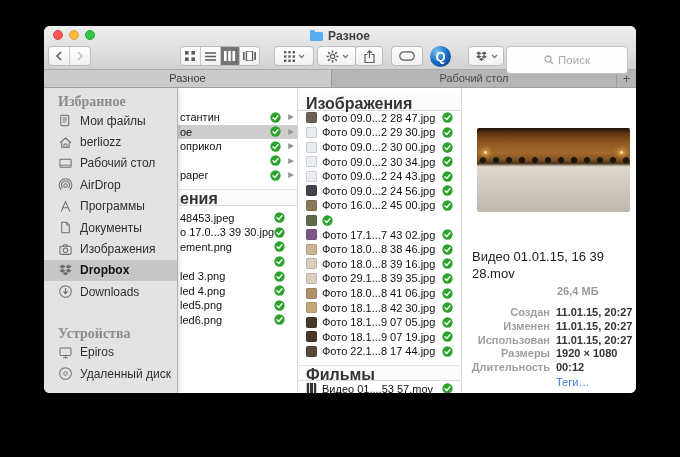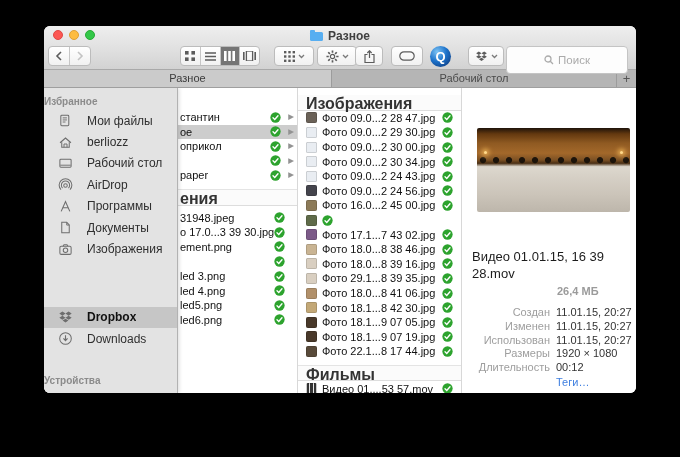--- a/index.html
+++ b/index.html
@@ -85,34 +85,34 @@
   .pv-thumb{margin:40px 0 0 15px;width:153px;height:84px;border-radius:2px;position:relative;overflow:hidden;
     background:linear-gradient(180deg,#1e130a 0%,#63380f 7%,#8f5a22 18%,#a3682a 30%,#7c5124 38%,
                #4a2f14 42%,#ddd8ce 46%,#d6d0c6 58%,#ccc5ba 78%,#bdb6ab 100%);}
   .pv-thumb::before{content:"";position:absolute;left:0;right:0;top:30%;height:15%;
     background:radial-gradient(circle at 6px 55%,rgba(24,17,9,.95) 0 2.6px,transparent 3.6px) 0 0/13px 100% repeat-x;}
   .pv-thumb::after{content:"";position:absolute;top:27%;left:7px;width:3px;height:3px;border-radius:50%;
     background:#ffd98a;box-shadow:0 0 5px 2px rgba(255,196,96,.85),136px 0 0 0 #ffd98a,136px 0 5px 2px rgba(255,196,96,.85);}
   .pv-title{margin-top:36px;text-align:left;font-size:13px;line-height:17px;color:#1c1c1c;padding:0 10px;}
   .pv-size{margin:3px 0 0 95px;color:#9b9b9b;font-weight:700;}
   .pv-meta{margin-top:9px;}
-  .pv-row{display:flex;line-height:13.8px;}
+  .pv-row{display:flex;line-height:13.8px;font-weight:bold;}
   .pv-label{width:88px;text-align:right;color:#9e9e9e;flex:none;}
   .pv-value{margin-left:6px;color:#333;}
   .pv-tags{margin:1px 0 0 94px;color:#3f7fe0;}
 
   
   .sidebar{position:absolute;left:0;top:0;bottom:0;width:134px;z-index:5;background:#e3e3e3;
            border-right:1px solid #b2b2b2;box-shadow:1px 0 4px rgba(0,0,0,.15);
            padding-top:6px;box-sizing:border-box;}
-  .sb-header{font-size:10px;font-weight:700;color:#8b8b8b;height:16px;line-height:16px;}
+  .sb-header{font-size:14px;font-weight:700;color:#8b8b8b;padding-left:14px;height:16px;line-height:16px;font-family:Liberation Serif, serif;}
   .sb-header.later{margin-top:23px;}
-  .sb-item{height:21.4px;display:flex;align-items:center;padding-left:14px;gap:14px;
+  .sb-item{height:21.4px;display:flex;align-items:center;padding-left:14px;gap:7px;
            font-size:12px;color:#2f2f2f;box-sizing:border-box;}
-  .sb-item.selected{background:#c6c6c6;font-weight:700;color:#111;margin-top:47px;}
+  .sb-item.selected{background:#c6c6c6;font-weight:700;color:#111;}
   .sb-ico{width:15px;height:15px;flex:none;color:#6e6e6e;}
   .sb-ico svg{width:15px;height:15px;display:block;}
   .sb-label{white-space:nowrap;overflow:hidden;}
 </style>
 </head>
 <body>
 
 <div class="stage">
   <div class="window">
 
@@ -309,21 +309,21 @@
          <span class="badge">
               <svg viewBox="0 0 12 12" style="width:11px;height:11px;display:block">
                 <circle cx="6" cy="6" r="5.6" fill="#2da32e"></circle>
                 <path d="M3.3 6.3 5.2 8.1l3.5-4" stroke="#fff" stroke-width="1.5" fill="none" stroke-linecap="round"></path>
               </svg>
             </span>
          <span class="disc-arrow">▶</span>
        </div>
           <div class="hdr">ения</div>
           <div class="row file">
-         <span>31948.jpeg</span>
+         <span>48453.jpeg</span>
          <span class="badge">
               <svg viewBox="0 0 12 12" style="width:11px;height:11px;display:block">
                 <circle cx="6" cy="6" r="5.6" fill="#2da32e"></circle>
                 <path d="M3.3 6.3 5.2 8.1l3.5-4" stroke="#fff" stroke-width="1.5" fill="none" stroke-linecap="round"></path>
               </svg>
             </span>
          
        </div>
           <div class="row file">
          <span>о 17.0...3 39 30.jpg</span>

